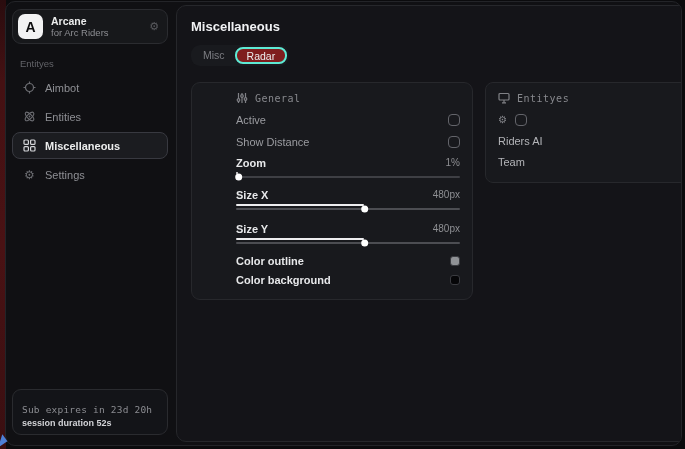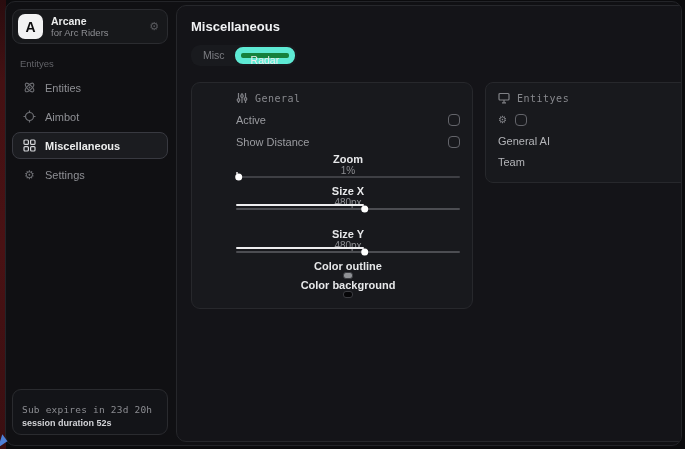--- a/index.html
+++ b/index.html
@@ -99,39 +99,39 @@
   }
   .tab {
     font-size:10.5px;
     padding:0 10px;
     height:17px; line-height:17px;
     border-radius:8px;
     color:#7c7d82;
     cursor:default;
   }
   .tab.active {
-    background:#15803d;
-    border:6px solid #5eead4;
+    background:#7f1d1d;
+    border:2px solid #5eead4;
     color:#eceded;
     line-height:15px;
   }
   .panels-row { margin-top:16px; display:flex; align-items:flex-start; gap:12px; }
   .card {
     background:#18191d;
     border:1px solid #27282c;
     border-radius:9px;
     padding:9px 12px 10px 12px;
   }
   .card.general { width:282px;padding-left:44px; }
   .card.entities { width:238px;border-radius:8px; }
   .card-head { display:flex; align-items:center; gap:7px; margin-bottom:5px; }
   .card-head .h-icon { color:#808186; width:12px; height:12px; display:flex; align-items:center; justify-content:center; }
   .card-title { font-family:"DejaVu Sans Mono", monospace; font-size:10px; color:#87888d; letter-spacing:0.5px; }
   .row { display:flex; align-items:center; justify-content:space-between; height:22px; }
-  .row.slim { height:19px;flex-direction:column; }
+  .row.slim { height:19px; }
   .row-label { font-size:11px; color:#9b9ca1; }
   .row-label.bright { color:#e7e8ea; font-weight:bold; }
   .row-value { font-size:10px; color:#8e8f93; }
   .checkbox {
     width:12px; height:12px;
     border:1.4px solid #63646a;
     border-radius:4px;
     background:transparent;
   }
   .slider { position:relative; height:9px; margin:0 0 4px 0; display:flex; align-items:center; }
@@ -172,40 +172,40 @@
         <div class="logo-title">Arcane</div>
         <div class="logo-sub">for Arc Riders</div>
       </div>
       <div class="logo-gear">⚙</div>
     </div>
 
     <div class="cat-label">Entityes</div>
 
     <div class="side-item">
       <span class="s-icon">
-        <svg width="13" height="13" viewBox="0 0 13 13" fill="none" stroke="currentColor" stroke-width="1.1">
-          <ellipse cx="6.5" cy="6.5" rx="5.5" ry="2.3" transform="rotate(45 6.5 6.5)"></ellipse>
-          <ellipse cx="6.5" cy="6.5" rx="5.5" ry="2.3" transform="rotate(-45 6.5 6.5)"></ellipse>
-          <circle cx="6.5" cy="6.5" r="0.9" fill="currentColor" stroke="none"></circle>
-        </svg>
-      </span>
-      <span>Entities</span>
-    </div>
-
-    <div class="side-item">
-      <span class="s-icon">
         <svg width="13" height="13" viewBox="0 0 13 13" fill="none" stroke="currentColor" stroke-width="1.2">
           <circle cx="6.5" cy="6.5" r="4"></circle>
             <line x1="6.5" y1="0.5" x2="6.5" y2="3"></line>
             <line x1="6.5" y1="10" x2="6.5" y2="12.5"></line>
             <line x1="0.5" y1="6.5" x2="3" y2="6.5"></line>
             <line x1="10" y1="6.5" x2="12.5" y2="6.5"></line>
         </svg>
       </span>
       <span>Aimbot</span>
+    </div>
+
+    <div class="side-item">
+      <span class="s-icon">
+        <svg width="13" height="13" viewBox="0 0 13 13" fill="none" stroke="currentColor" stroke-width="1.1">
+          <ellipse cx="6.5" cy="6.5" rx="5.5" ry="2.3" transform="rotate(45 6.5 6.5)"></ellipse>
+          <ellipse cx="6.5" cy="6.5" rx="5.5" ry="2.3" transform="rotate(-45 6.5 6.5)"></ellipse>
+          <circle cx="6.5" cy="6.5" r="0.9" fill="currentColor" stroke="none"></circle>
+        </svg>
+      </span>
+      <span>Entities</span>
     </div>
 
 
     <div class="side-item selected">
       <span class="s-icon">
         <svg width="13" height="13" viewBox="0 0 13 13" fill="none" stroke="currentColor" stroke-width="1.2">
           <rect x="1" y="1" width="4.4" height="4.4" rx="1"></rect>
             <rect x="7.6" y="1" width="4.4" height="4.4" rx="1"></rect>
           <rect x="1" y="7.6" width="4.4" height="4.4" rx="1"></rect>
             <rect x="7.6" y="7.6" width="4.4" height="4.4" rx="1"></rect>
@@ -276,21 +276,21 @@
         <div class="row slim" style="margin-top:4px;">
           <span class="row-label bright">Size X</span>
           <span class="row-value">480px</span>
         </div>
         <div class="slider bright">
           <div class="track"></div>
           <div class="fill" style="width: 57%;"></div>
           <div class="thumb" style="left: 57%;"></div>
         </div>
 
-        <div class="row slim" style="margin-top:15px;">
+        <div class="row slim" style="margin-top:6px;">
           <span class="row-label bright">Size Y</span>
           <span class="row-value">480px</span>
         </div>
         <div class="slider bright">
           <div class="track"></div>
           <div class="fill" style="width: 57%;"></div>
           <div class="thumb" style="left: 57%;"></div>
         </div>
 
         <div class="row slim" style="margin-top:3px;">
@@ -315,21 +315,21 @@
           </span>
           <span class="card-title">Entityes</span>
         </div>
 
         <div class="ent-row">
           <span class="ent-gear">⚙</span>
           <span class="checkbox"></span>
         </div>
 
         <div class="ent-row">
-          <span class="ent-label">General AI</span>
+          <span class="ent-label">Riders AI</span>
           <span class="ent-gear">⚙</span>
           <span class="checkbox"></span>
         </div>
 
         <div class="ent-row">
           <span class="ent-label">Team</span>
           <span class="ent-gear">⚙</span>
           <span class="checkbox"></span>
         </div>
       </div>

